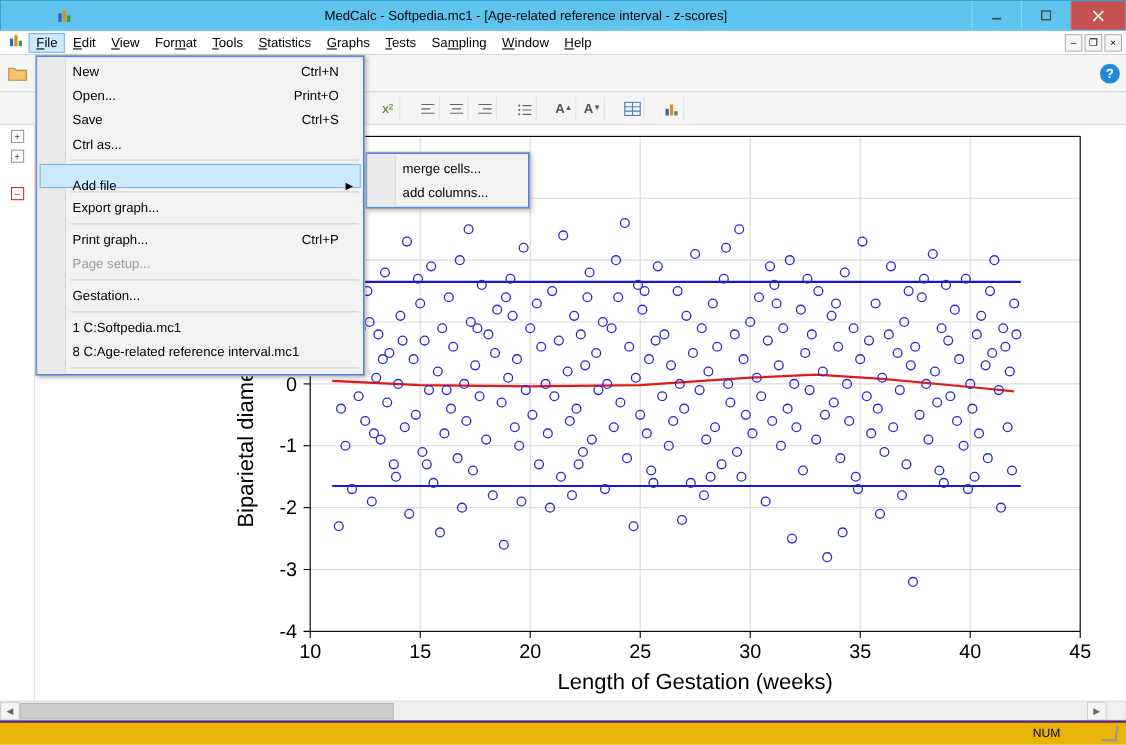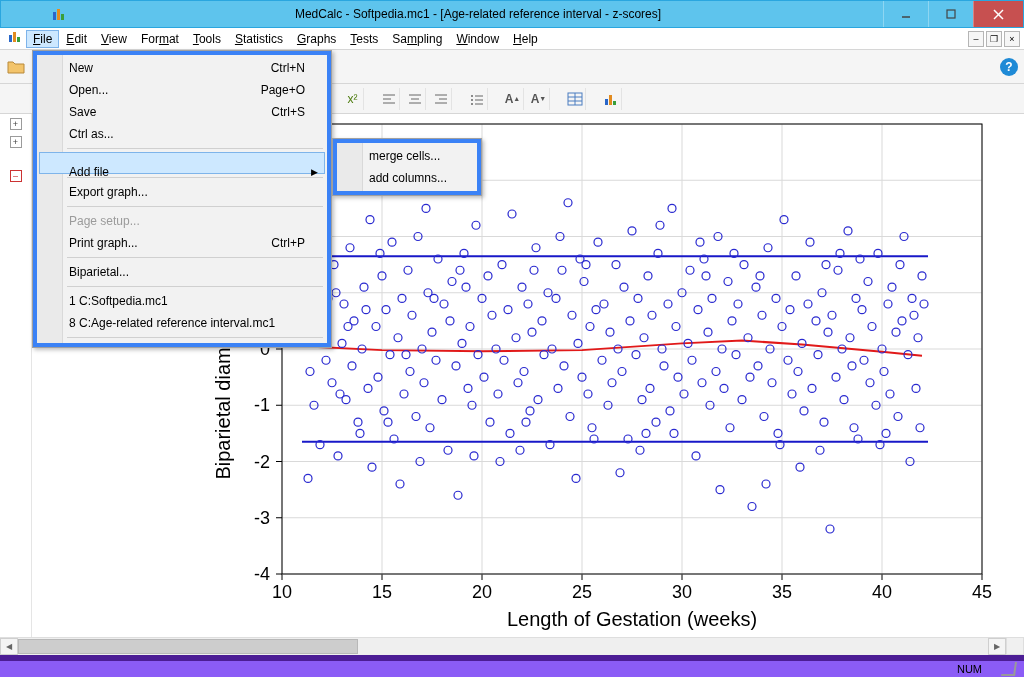--- a/index.html
+++ b/index.html
@@ -32,26 +32,26 @@
 .fmt-btn { width:22px; height:22px; display:flex; align-items:center; justify-content:center; color:#4d7c0f; border-right:1px solid #e3e3e3; }
 .fmt-sep { width:6px; }
 
 
 .client { position:absolute; top:114px; bottom:22px; left:0; right:0; display:flex; background:#fff; }
 .left-gutter { width:32px; background:#fff; border-right:1px solid #e5e5e5; display:flex; flex-direction:column; align-items:center; padding-top:4px; gap:6px; }
 .tree-toggle { width:12px; height:12px; border:1px solid #9b9b9b; display:flex; align-items:center; justify-content:center; font-size:9px; color:#444; }
 .chart-viewport { flex:1; position:relative; background:#fff; overflow:hidden; }
 
 
-.statusbar { position:absolute; bottom:0; left:0; right:0; height:22px; background:#8b5cf6; border-top:6px solid #4c1d95; display:flex; align-items:center; padding:0 8px; }
+.statusbar { position:absolute; bottom:0; left:0; right:0; height:22px; background:#eab308; border-top:2px solid #4c1d95; display:flex; align-items:center; padding:0 8px;gap:18px; }
 .status-num { margin-left:auto; margin-right:20px; font-size:11px; }
 
 
 .dropdown { position:absolute; background:#f2f2f2; border:1px solid #a0a0a0; box-shadow:2px 2px 4px rgba(0,0,0,.25); z-index:100; }
-.dropdown .dd-inner { border:4px solid #3b82f6; padding:2px; }
+.dropdown .dd-inner { border:1px solid #3b82f6; padding:2px; }
 .dd-item { display:flex; align-items:center; height:22px; padding:0 20px 0 30px; position:relative; white-space:nowrap; }
 .dd-item:hover, .dd-item.hover { background:#cde8ff; border:1px solid #7eb4ea; padding:17px 19px 0 29px; }
 .dd-item.disabled { color:#9b9b9b; }
 .dd-shortcut { position:absolute; right:20px; }
 .dd-arrow { position:absolute; right:6px; font-size:9px; }
 .dd-sep { height:1px; background:#d0d0d0; margin:3px 2px 3px 28px; }
 .dd-icon-col { position:absolute; left:0; top:0; bottom:0; width:26px; background:#eaeaea; border-right:1px solid #d9d9d9; }
 
 
 .hscroll { position:absolute; bottom:22px; left:0; right:18px; height:18px; background:#f0f0f0; border-top:1px solid #dedede; display:flex; }
@@ -545,49 +545,49 @@
 <div class="dropdown" id="file-dropdown" style="left:32px; top:50px; width:300px">
   <div class="dd-inner" style="position:relative">
     <div class="dd-icon-col"></div>
     <div id="file-menu-items">
         <div class="dd-item">
           <span>New</span>
           <span class="dd-shortcut">Ctrl+N</span>
         </div>
         <div class="dd-item">
           <span>Open...</span>
-          <span class="dd-shortcut">Page+O</span>
+          <span class="dd-shortcut">Print+O</span>
         </div>
         <div class="dd-item">
           <span>Save</span>
           <span class="dd-shortcut">Ctrl+S</span>
         </div>
         <div class="dd-item">
           <span>Ctrl as...</span>
         </div>
         <div class="dd-sep"></div>
         <div class="dd-item hover">
           <span>Add file</span>
           <span class="dd-arrow">▶</span>
         </div>
         <div class="dd-sep"></div>
         <div class="dd-item">
           <span>Export graph...</span>
         </div>
         <div class="dd-sep"></div>
+        <div class="dd-item">
+          <span>Print graph...</span>
+          <span class="dd-shortcut">Ctrl+P</span>
+        </div>
         <div class="dd-item disabled">
           <span>Page setup...</span>
         </div>
-        <div class="dd-item">
-          <span>Print graph...</span>
-          <span class="dd-shortcut">Ctrl+P</span>
-        </div>
         <div class="dd-sep"></div>
         <div class="dd-item">
-          <span>Biparietal...</span>
+          <span>Gestation...</span>
         </div>
         <div class="dd-sep"></div>
         <div class="dd-item">
           <span>1 C:Softpedia.mc1</span>
         </div>
         <div class="dd-item">
           <span>8 C:Age-related reference interval.mc1</span>
         </div>
         <div class="dd-sep"></div>
       </div>

